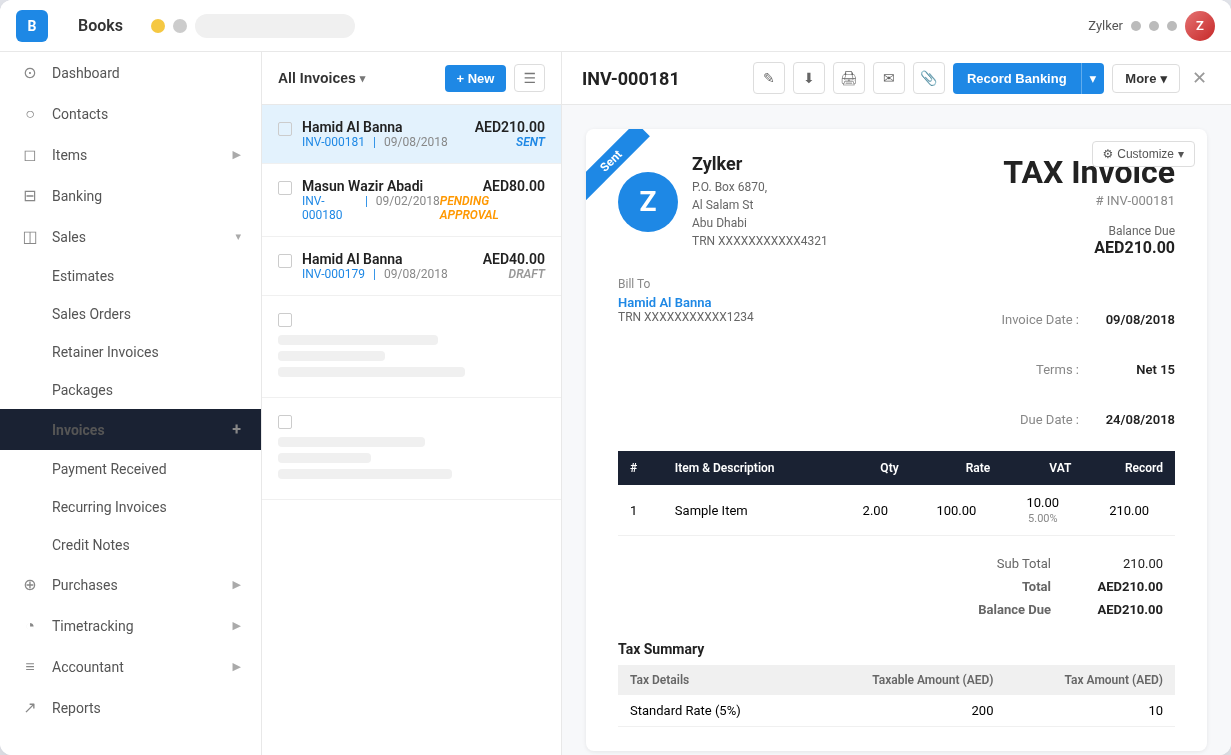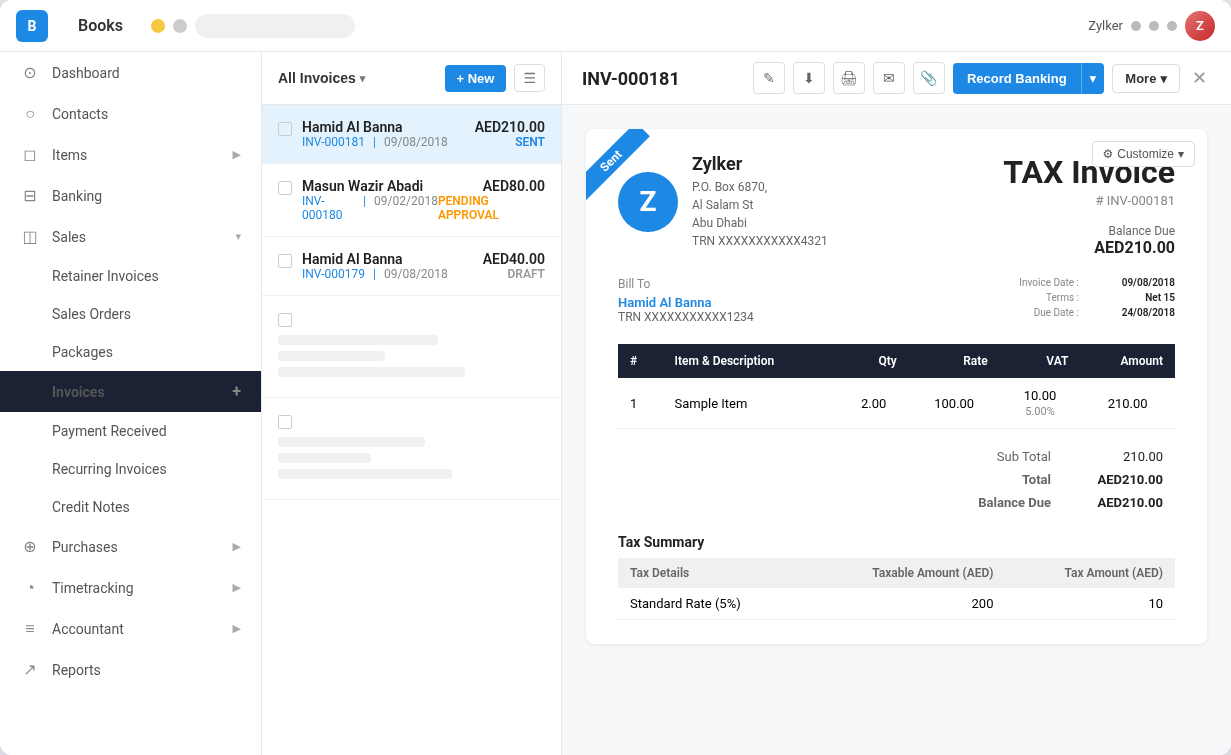--- a/index.html
+++ b/index.html
@@ -175,21 +175,21 @@
     }
     .invoice-customer { font-size: 14px; font-weight: 600; color: #222; }
     .invoice-amount { font-size: 14px; font-weight: 600; color: #222; }
     .invoice-row-bottom {
       display: flex;
       justify-content: space-between;
       align-items: center;
     }
     .invoice-meta { font-size: 12px; color: #888; display: flex; gap: 8px; }
     .invoice-meta span { color: #1e88e5; }
-    .invoice-status { font-size: 12px; font-weight: 600; }
+    .invoice-status { font-size: 12px; font-weight: 600; font-style: italic; }
     .status-sent { color: #1e88e5; }
     .status-pending { color: #ff9800; }
     .status-draft { color: #999; }
 
     .invoice-row-checkbox {
       display: flex;
       align-items: flex-start;
       gap: 10px;
     }
     .cb { width: 14px; height: 14px; border: 1.5px solid #ccc; border-radius: 2px; margin-top: 3px; flex-shrink: 0; }
@@ -371,21 +371,21 @@
     .invoice-title { font-size: 32px; font-weight: 700; color: #222; }
     .invoice-number { font-size: 13px; color: #888; margin-top: 2px; }
     .balance-due-label { font-size: 12px; color: #666; margin-top: 12px; }
     .balance-due-amount { font-size: 16px; font-weight: 700; color: #222; }
     .bill-to { flex: 1; }
     .bill-to-label { font-size: 12px; color: #888; margin-bottom: 4px; }
     .bill-to-name { font-size: 13px; color: #1e88e5; font-weight: 600; }
     .bill-to-trn { font-size: 12px; color: #666; }
 
     .invoice-dates { text-align: right; }
-    .date-row { display: flex; gap: 16px; font-size: 10px; margin-bottom: 4px; align-items: center; justify-content: space-between; }
+    .date-row { display: flex; gap: 16px; font-size: 13px; margin-bottom: 4px; align-items: center; justify-content: space-between; margin-top: 35px; }
     .date-label { color: #888; min-width: 90px; text-align: right; }
     .date-value { color: #222; font-weight: 600; min-width: 80px; text-align: right; }
 
     .invoice-table { width: 100%; border-collapse: collapse; margin-bottom: 16px; }
     .invoice-table thead { background: #1a2233; color: #fff; }
     .invoice-table thead th { padding: 10px 12px; font-size: 12px; font-weight: 600; text-align: left; }
     .invoice-table thead th:last-child { text-align: right; }
     .invoice-table thead th.right { text-align: right; }
     .invoice-table tbody td { padding: 10px 12px; font-size: 13px; border-bottom: 1px solid #f0f0f0; }
     .invoice-table tbody td.right { text-align: center; }
@@ -455,24 +455,27 @@
       <div class="sidebar-item">
         <span class="sidebar-icon">⊟</span>
         <span>Banking</span>
       </div>
       <div class="sidebar-item">
         <span class="sidebar-icon">◫</span>
         <span>Sales</span>
         <span class="sidebar-arrow">▾</span>
       </div>
       <div class="sidebar-item sub">
-        <span>Retainer Invoices</span>
+        <span>Estimates</span>
       </div>
       <div class="sidebar-item sub">
         <span>Sales Orders</span>
+      </div>
+      <div class="sidebar-item sub">
+        <span>Retainer Invoices</span>
       </div>
       <div class="sidebar-item sub">
         <span>Packages</span>
       </div>
       <div class="sidebar-item sub active">
         <span>Invoices</span>
         <span class="sidebar-plus">+</span>
       </div>
       <div class="sidebar-item sub">
         <span>Payment Received</span>
@@ -678,21 +681,21 @@
             </div>
 
             <table class="invoice-table">
               <thead>
                 <tr>
                   <th>#</th>
                   <th>Item &amp; Description</th>
                   <th class="right">Qty</th>
                   <th class="right">Rate</th>
                   <th class="right">VAT</th>
-                  <th class="right">Amount</th>
+                  <th class="right">Record</th>
                 </tr>
               </thead>
               <tbody>
                 <tr>
                   <td>1</td>
                   <td>Sample Item</td>
                   <td class="right">2.00</td>
                   <td class="right">100.00</td>
                   <td class="right">10.00<br><span class="vat-sub">5.00%</span></td>
                   <td class="right">210.00</td>

